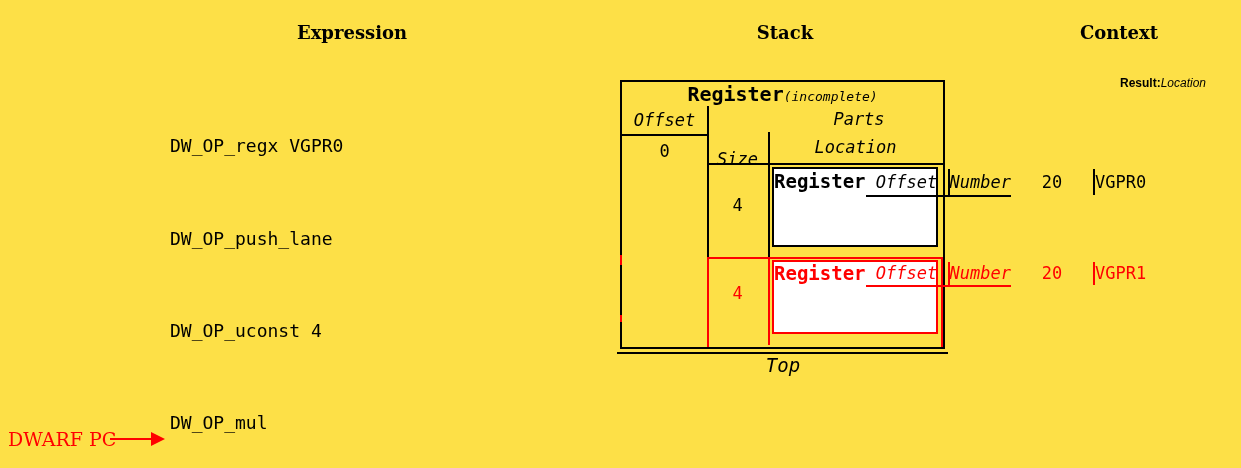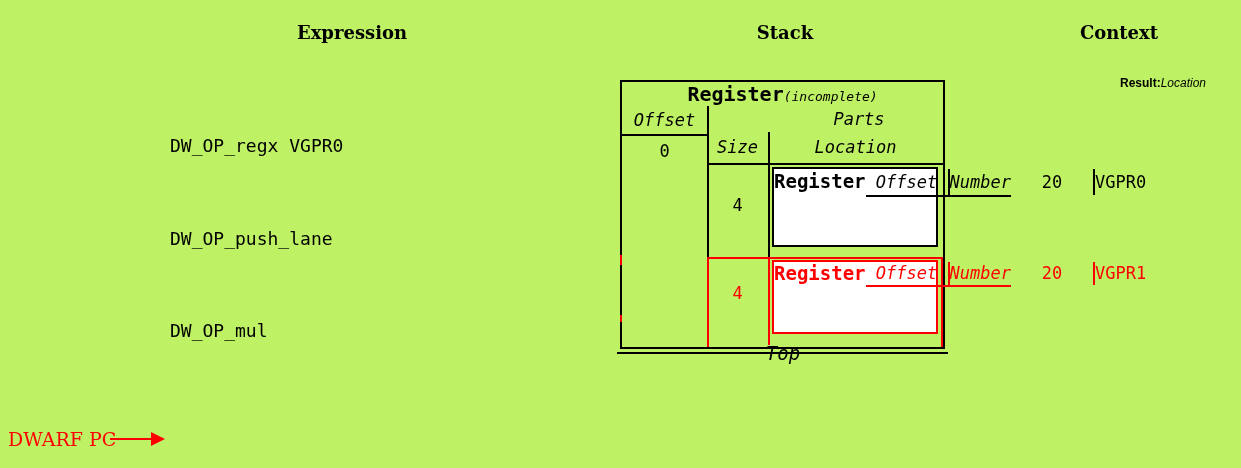--- a/index.html
+++ b/index.html
@@ -1,17 +1,17 @@
 <!DOCTYPE html>
 <html><head>
 <meta charset="utf-8">
 <style>
   html,body{margin:0;padding:0;background:#fff;}
   .canvas{
-    position:relative;width:1241px;height:468px;background:#bef264;
+    position:relative;width:1241px;height:468px;background:#fde047;
     font-family:"DejaVu Sans Mono",monospace;color:#000;overflow:hidden;
   }
   .abs{position:absolute;}
   .mono{font-family:"DejaVu Sans Mono","Liberation Mono",monospace;}
   .heading{top:22px;width:200px;text-align:center;font-weight:bold;font-size:18px;
     font-family:"DejaVu Serif","Liberation Serif",serif;}
   
   .expr-list{left:170px;top:70px;font-size:18px;line-height:30.7px;white-space:pre;}
   .pc-label{left:8px;top:428px;font-size:19px;color:#ff0000;
     font-family:"DejaVu Serif","Liberation Serif",serif;}
@@ -23,21 +23,21 @@
   .composite{left:620px;top:80px;width:325px;height:269px;border:2px solid #000;
     box-sizing:border-box;font-size:17px;}
   .composite .title{left:0;top:0;width:321px;height:24px;line-height:24px;text-align:center;}
   .composite .title .t-main{font-weight:bold;font-size:20px;}
   .composite .title .t-qual{font-style:italic;font-size:13px;}
   .vlineA{left:85px;top:24px;width:2px;height:151px;background:#000;}
   .hlineB{left:0;top:52px;width:85px;height:2px;background:#000;}
   .offset-header{left:0;top:24px;width:85px;height:28px;line-height:28px;text-align:center;font-style:italic;}
   .offset-value{left:0;top:56px;width:85px;height:26px;line-height:26px;text-align:center;}
   .parts-header{left:87px;top:24px;width:234px;height:26px;line-height:26px;text-align:center;font-style:italic;padding-left:33px;}
-  .size-header{left:87px;top:50px;width:57px;height:31px;line-height:31px;text-align:center;font-style:italic;}
+  .size-header{left:87px;top:62px;width:57px;height:31px;line-height:31px;text-align:center;font-style:italic;}
   .location-header{left:146px;top:50px;width:175px;height:31px;line-height:31px;text-align:center;font-style:italic;}
   .hlineC{left:85px;top:81px;width:236px;height:2px;background:#000;}
   .vlineD{left:146px;top:50px;width:2px;height:127px;background:#000;}
   .size-val-1{left:87px;top:108px;width:57px;height:30px;line-height:30px;text-align:center;}
   .red-row{left:85px;top:175px;width:236px;height:90px;box-sizing:border-box;
     border-top:2px solid #ff0000;border-left:2px solid #ff0000;border-right:2px solid #ff0000;}
   .vlineD-red{left:59px;top:0;width:2px;height:86px;background:#ff0000;position:absolute;}
   .size-val-2{left:87px;top:196px;width:57px;height:30px;line-height:30px;text-align:center;color:#ff0000;}
   .red-tick1{left:-2px;top:173px;width:2px;height:10px;background:#ff0000;}
   .red-tick2{left:-2px;top:233px;width:2px;height:7px;background:#ff0000;}
@@ -48,41 +48,42 @@
   .reg-title{height:24px;line-height:24px;text-align:center;font-weight:bold;font-size:19px;flex:none;}
   .reg-2 .reg-title{height:22px;line-height:22px;}
   .reg-row{display:flex;flex:none;height:26px;line-height:26px;}
   .reg-head{border-bottom:2px solid currentColor;font-style:italic;}
   .reg-2 .reg-row{height:23px;line-height:23px;}
   .reg-vals{flex:1;}
   .reg-cell-l{width:84px;border-right:2px solid currentColor;text-align:center;box-sizing:border-box;}
   .reg-cell-r{flex:1;text-align:center;}
   
   .floor-line{left:617px;top:352px;width:331px;height:2px;background:#000;}
-  .top-label{left:683px;top:342px;width:200px;text-align:center;font-style:italic;font-size:19px;}
+  .top-label{left:683px;top:354px;width:200px;text-align:center;font-style:italic;font-size:19px;}
   
   .ctx-line{width:200px;left:1063px;text-align:center;font-size:12px;
     font-family:Liberation Sans, sans-serif;}
   .ctx-result{top:76px;}
   .ctx-lane{top:105px;}
   .ctx-label{font-weight:bold;}
   .ctx-value{font-style:italic;}
 </style>
 </head>
 <body>
 
 <div class="canvas">
 
   <div class="abs heading" style="left:252px;">Expression</div>
   <div class="abs heading" style="left:685px;">Stack</div>
   <div class="abs heading" style="left:1019px;">Context</div>
 
   <div class="abs expr-list mono">
     <div>DW_OP_regx VGPR0</div>
     <div>DW_OP_push_lane</div>
+    <div>DW_OP_uconst 4</div>
     <div>DW_OP_mul</div>
     
     
     
     
     
     
     
     
   </div>

